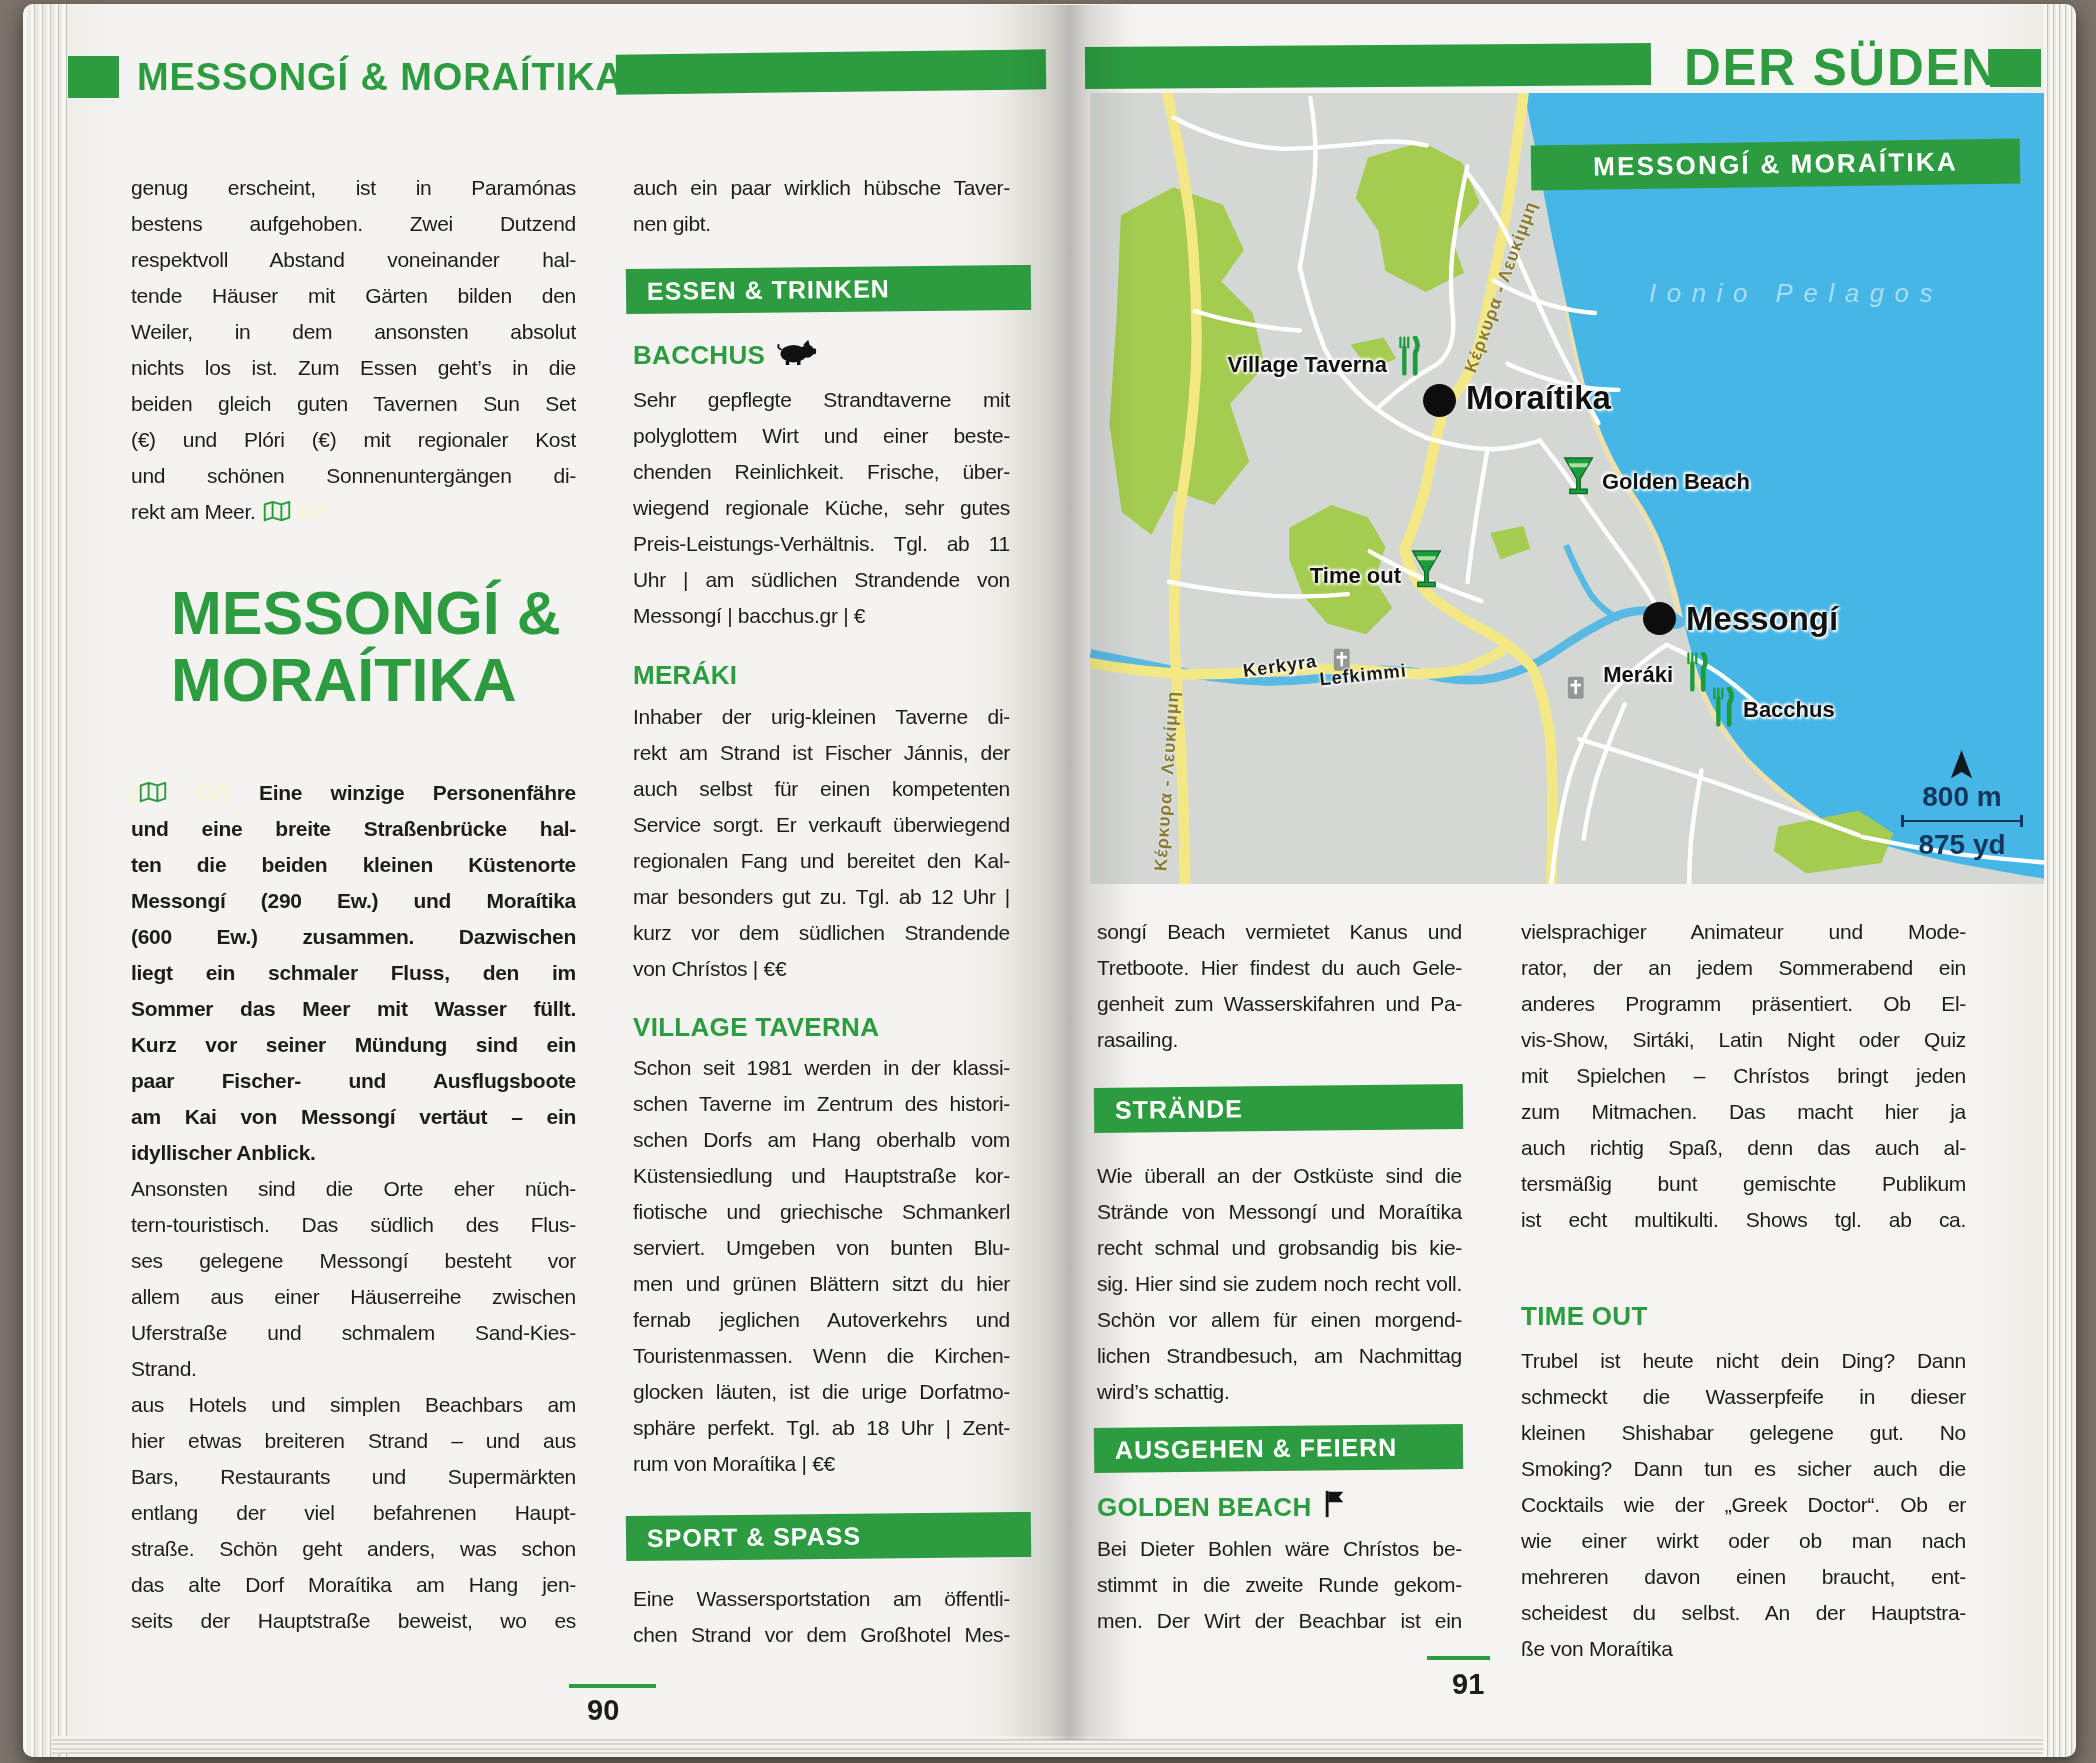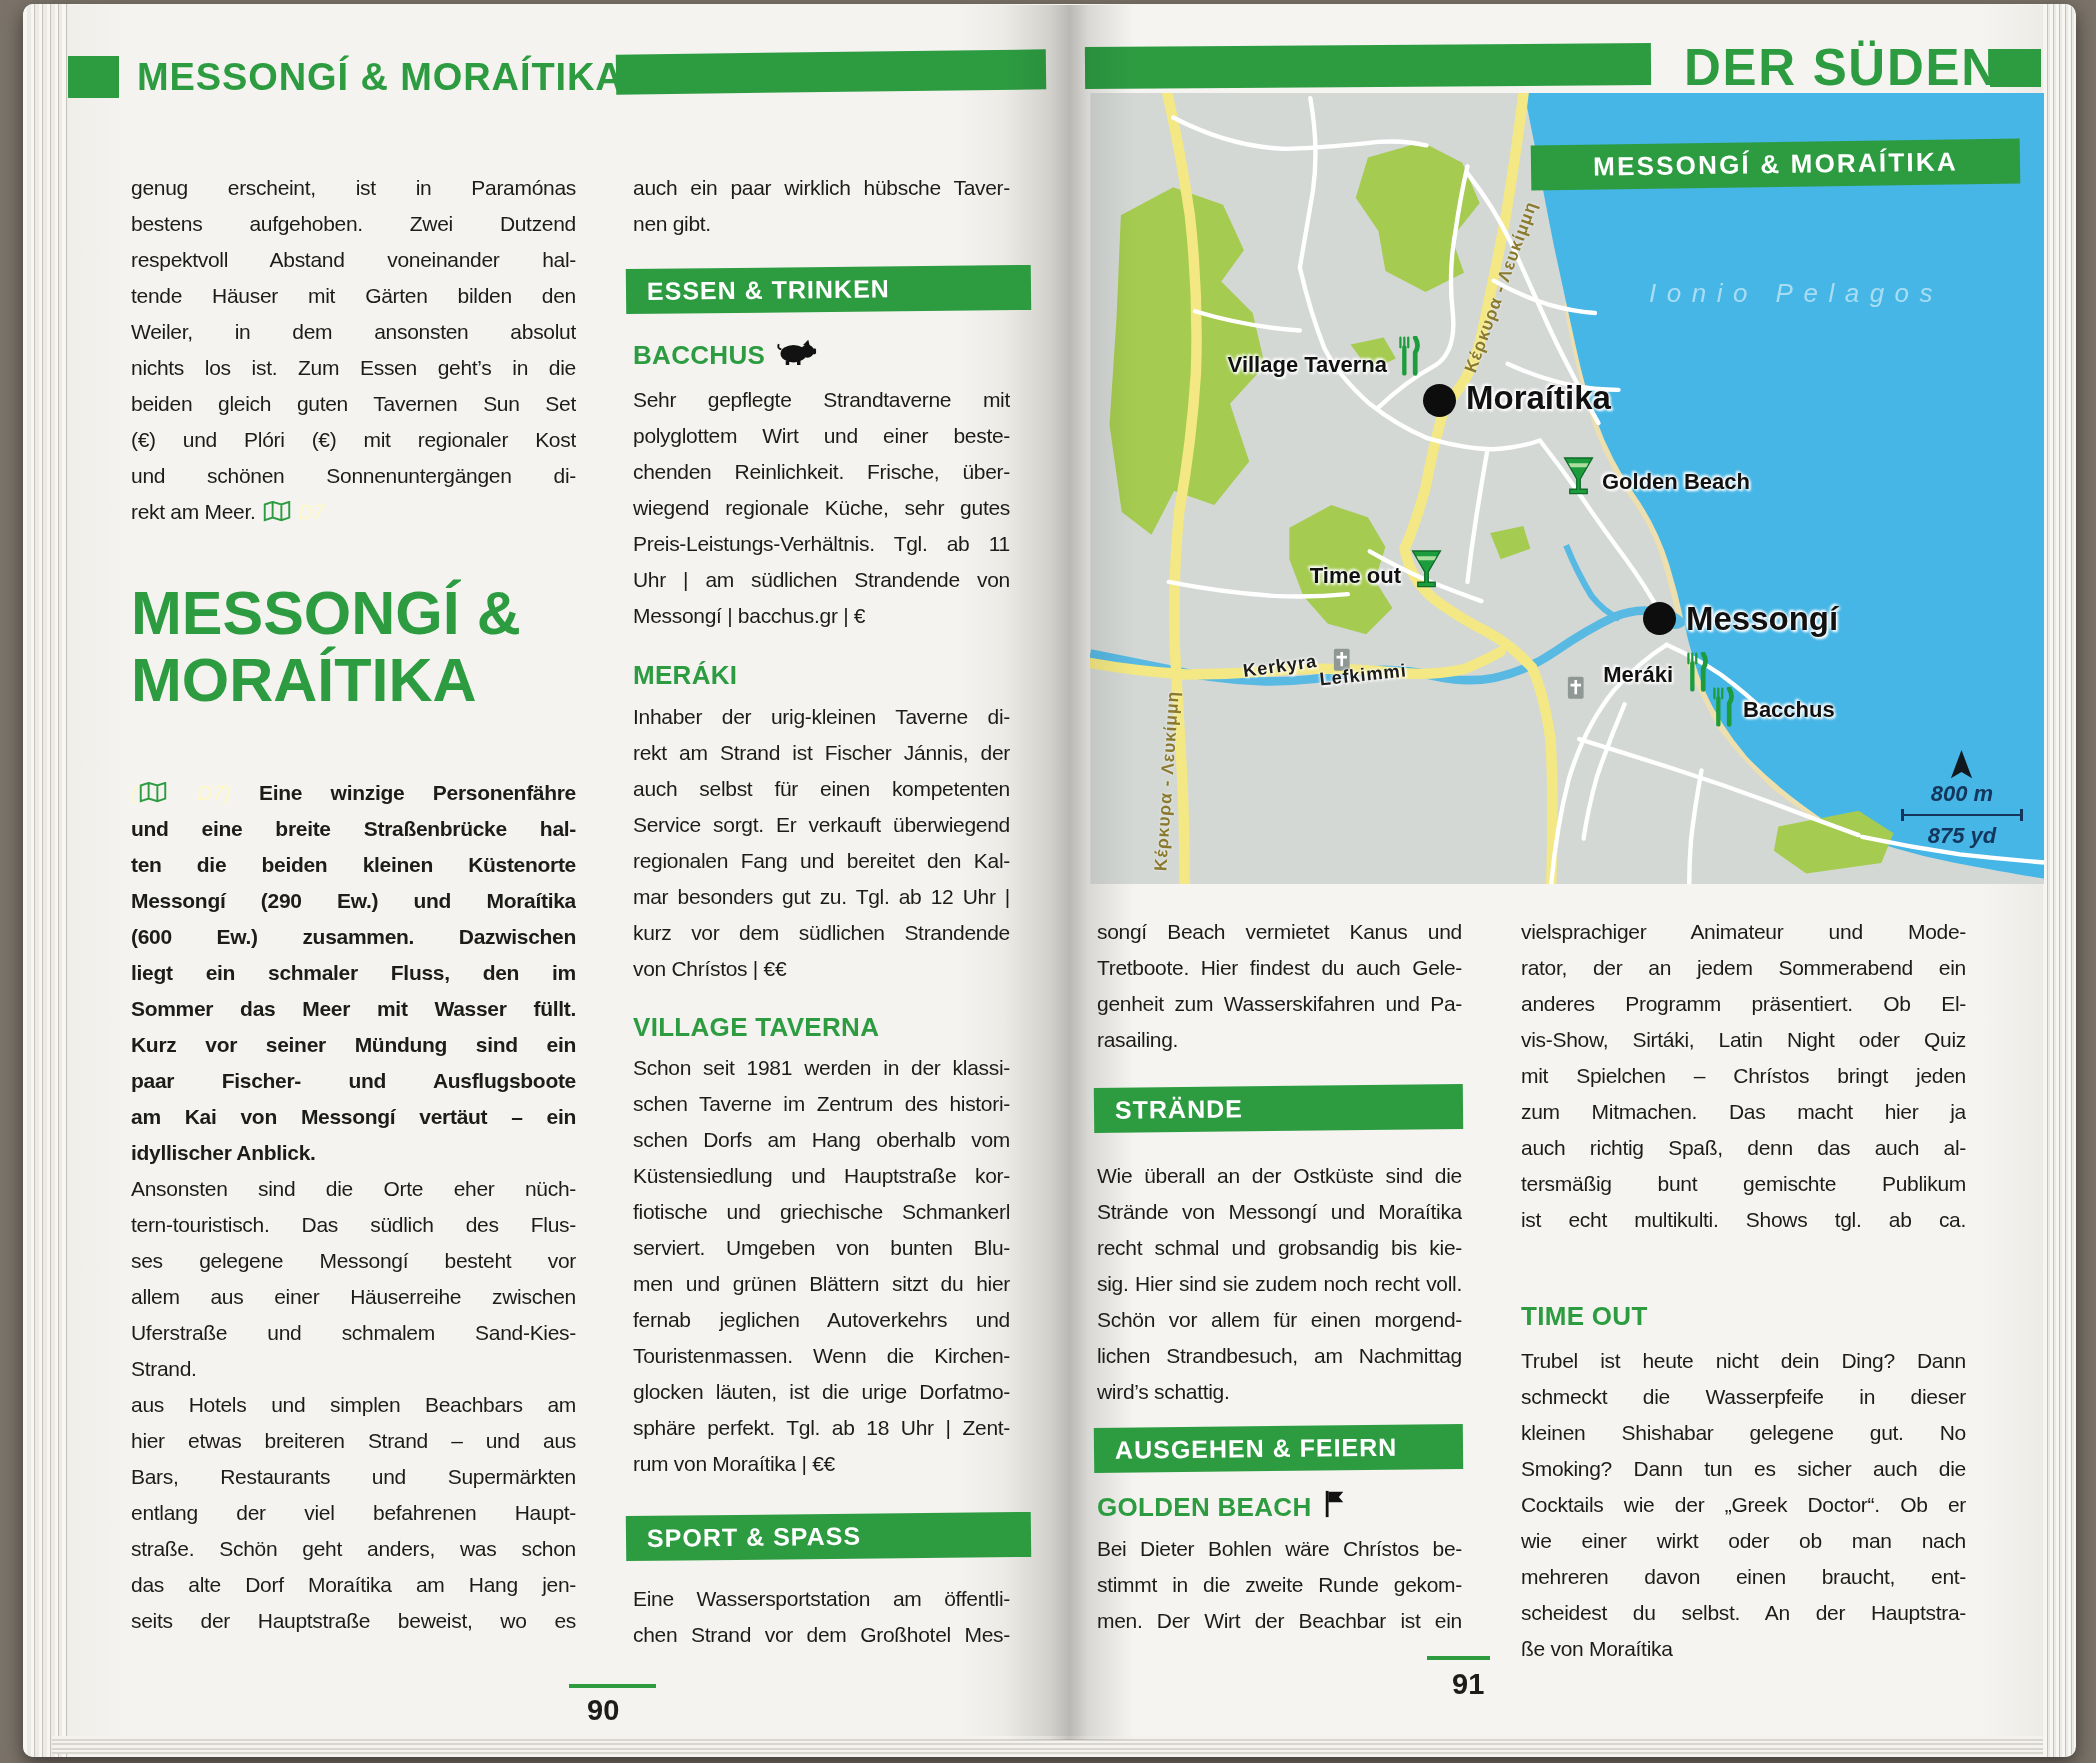--- a/index.html
+++ b/index.html
@@ -29,21 +29,21 @@
   
   .para{position:absolute;color:#1c1c1a;}
   .line{height:36px;line-height:36px;font-size:21px;letter-spacing:-0.3px;
         overflow:hidden;white-space:normal;}
   .line.jl{text-align:justify;}
   .line.jl::after{content:"";display:inline-block;width:100%;height:0;}
   .sg-n{font-style:normal;}
   .sg-i{}
   .sg-b{font-weight:bold;}
   .sg-gi{color:#fef9c3;font-style:italic;}
-  .bigtitle{position:absolute;color:#2D9C41;font-weight:bold;font-size:61px;line-height:67px;letter-spacing:0px;}
+  .bigtitle{position:absolute;color:#2D9C41;font-weight:bold;font-size:61px;line-height:67px;letter-spacing:0px;margin-left:40px;}
   .secbar{position:absolute;background:#2D9C41;height:45px;line-height:45px;color:#fff;
           font-weight:bold;font-size:25px;letter-spacing:1px;padding-left:21px;transform:rotate(-0.6deg);}
   .entry{position:absolute;display:flex;align-items:center;gap:12.2px;color:#2D9C41;
          font-weight:bold;font-size:26px;letter-spacing:0.3px;white-space:nowrap;}
   .pagenum{position:absolute;font-weight:bold;font-size:29px;color:#1c1c1a;}
   .pagerule{position:absolute;height:4.4px;background:#2D9C41;}
   
   #map{position:absolute;left:1090px;top:93px;width:961px;height:791px;overflow:hidden;}
   #map svg.terrain{position:absolute;left:0;top:0;}
   .map-region{position:absolute;background:#2D9C41;color:#fff;font-weight:bold;font-size:26px;
@@ -52,21 +52,21 @@
   .town-dot{position:absolute;width:33px;height:33px;border-radius:50%;background:#0d0d0d;}
   .town-label{position:absolute;font-weight:bold;font-size:33px;color:#111;white-space:nowrap;
       text-shadow:0 0 3.5px #fff,0 0 3.5px #fff,1.7px 1.7px 2.6px #fff,-1.7px -1.7px 2.6px #fff;}
   .poi-label{position:absolute;font-weight:bold;font-size:22px;color:#111;white-space:nowrap;
       text-shadow:0 0 3.5px #fff,0 0 3.5px #fff,1.7px 1.7px 2.6px #fff,-1.7px -1.7px 2.6px #fff;}
   .poi-icon,.church,.mapmisc{position:absolute;}
   .road-label{position:absolute;font-weight:bold;font-size:17.5px;color:#8a7a2e;white-space:nowrap;
       letter-spacing:0.9px;text-shadow:0 0 2.6px rgba(255,255,255,.85);}
   .road-label.roadname{color:#1c1c1a;font-size:18.3px;
       text-shadow:0 0 3.5px #fff,0 0 3.5px #fff,1.7px 1.7px 2.6px #fff;}
-  .scalebox{position:absolute;color:#14365c;font-weight:bold;font-size:22px;text-align:center;font-style:italic;}
+  .scalebox{position:absolute;color:#14365c;font-weight:bold;font-size:28px;text-align:center;}
   .scaleline{position:relative;height:12.2px;margin:1.7px 0;}
   .scaleline .bar{position:absolute;left:0;right:0;top:5.2px;height:2.6px;background:#14365c;}
   .scaleline .t1,.scaleline .t2{position:absolute;top:0;width:2.6px;height:12.2px;background:#14365c;}
   .scaleline .t1{left:0;} .scaleline .t2{right:0;}
 </style>
 </head>
 <body>
 
 <div id="stage">
   <div class="book"></div>

